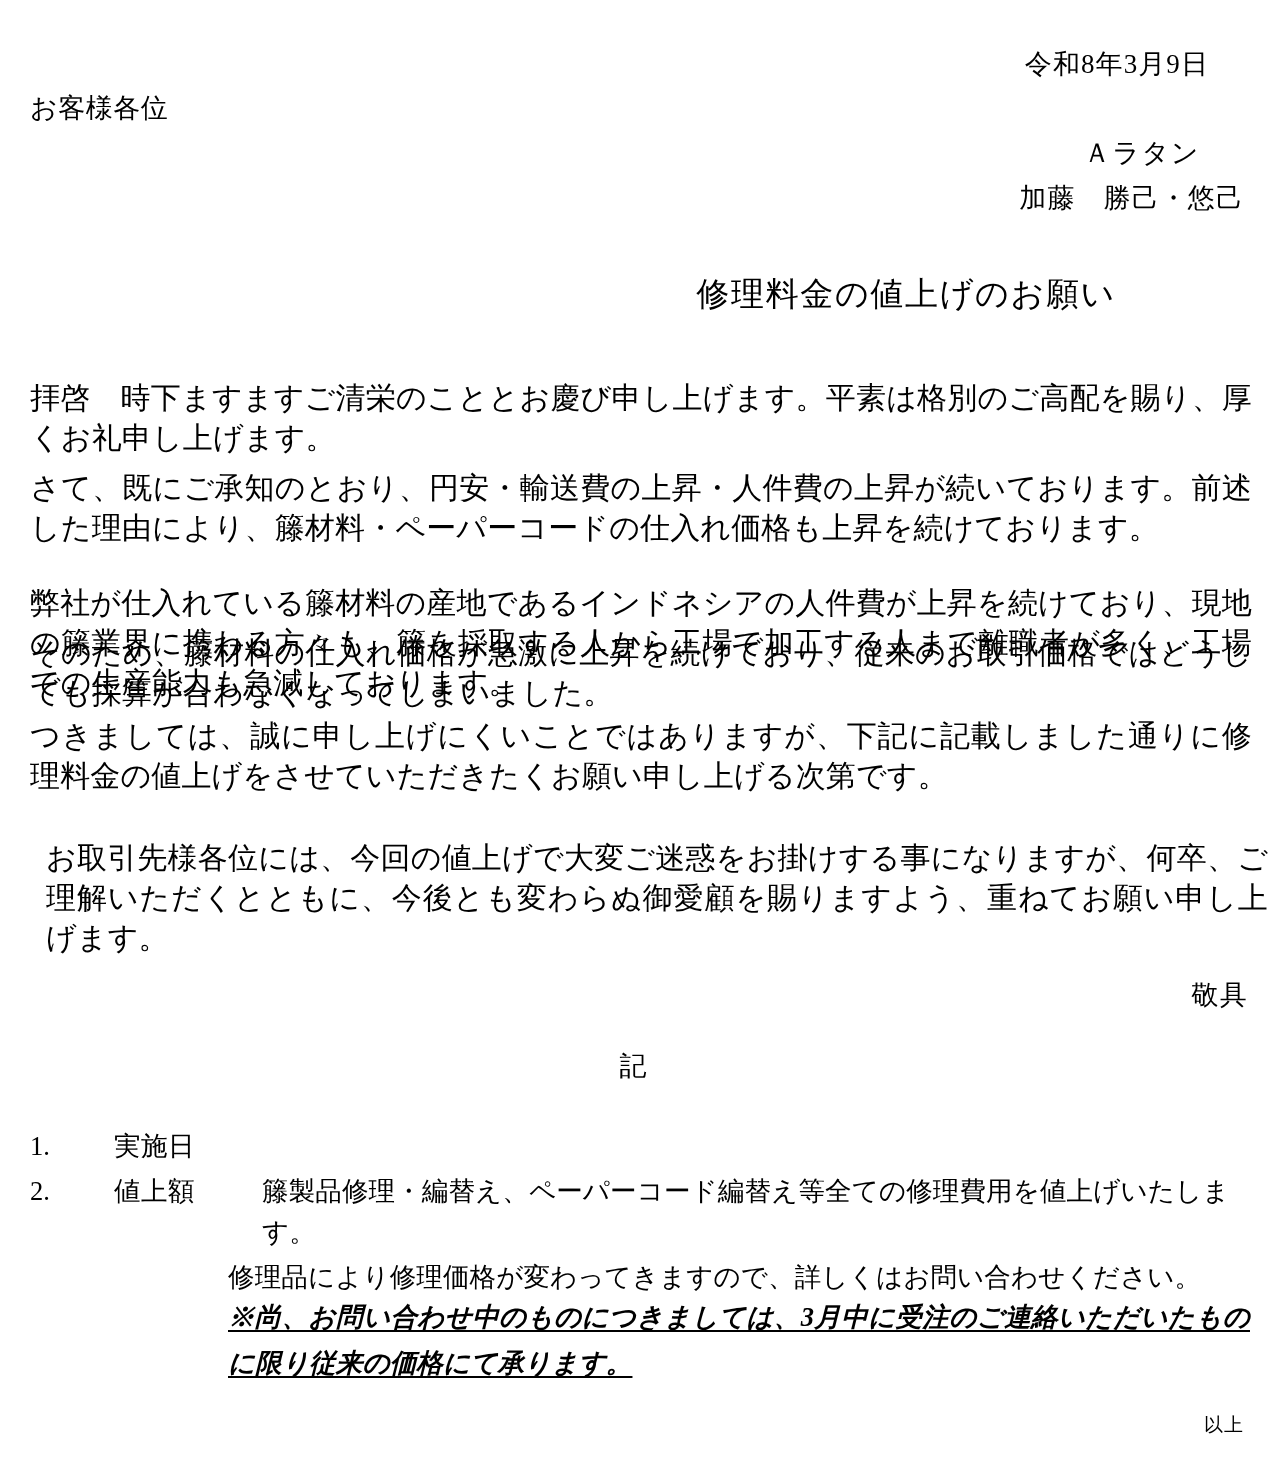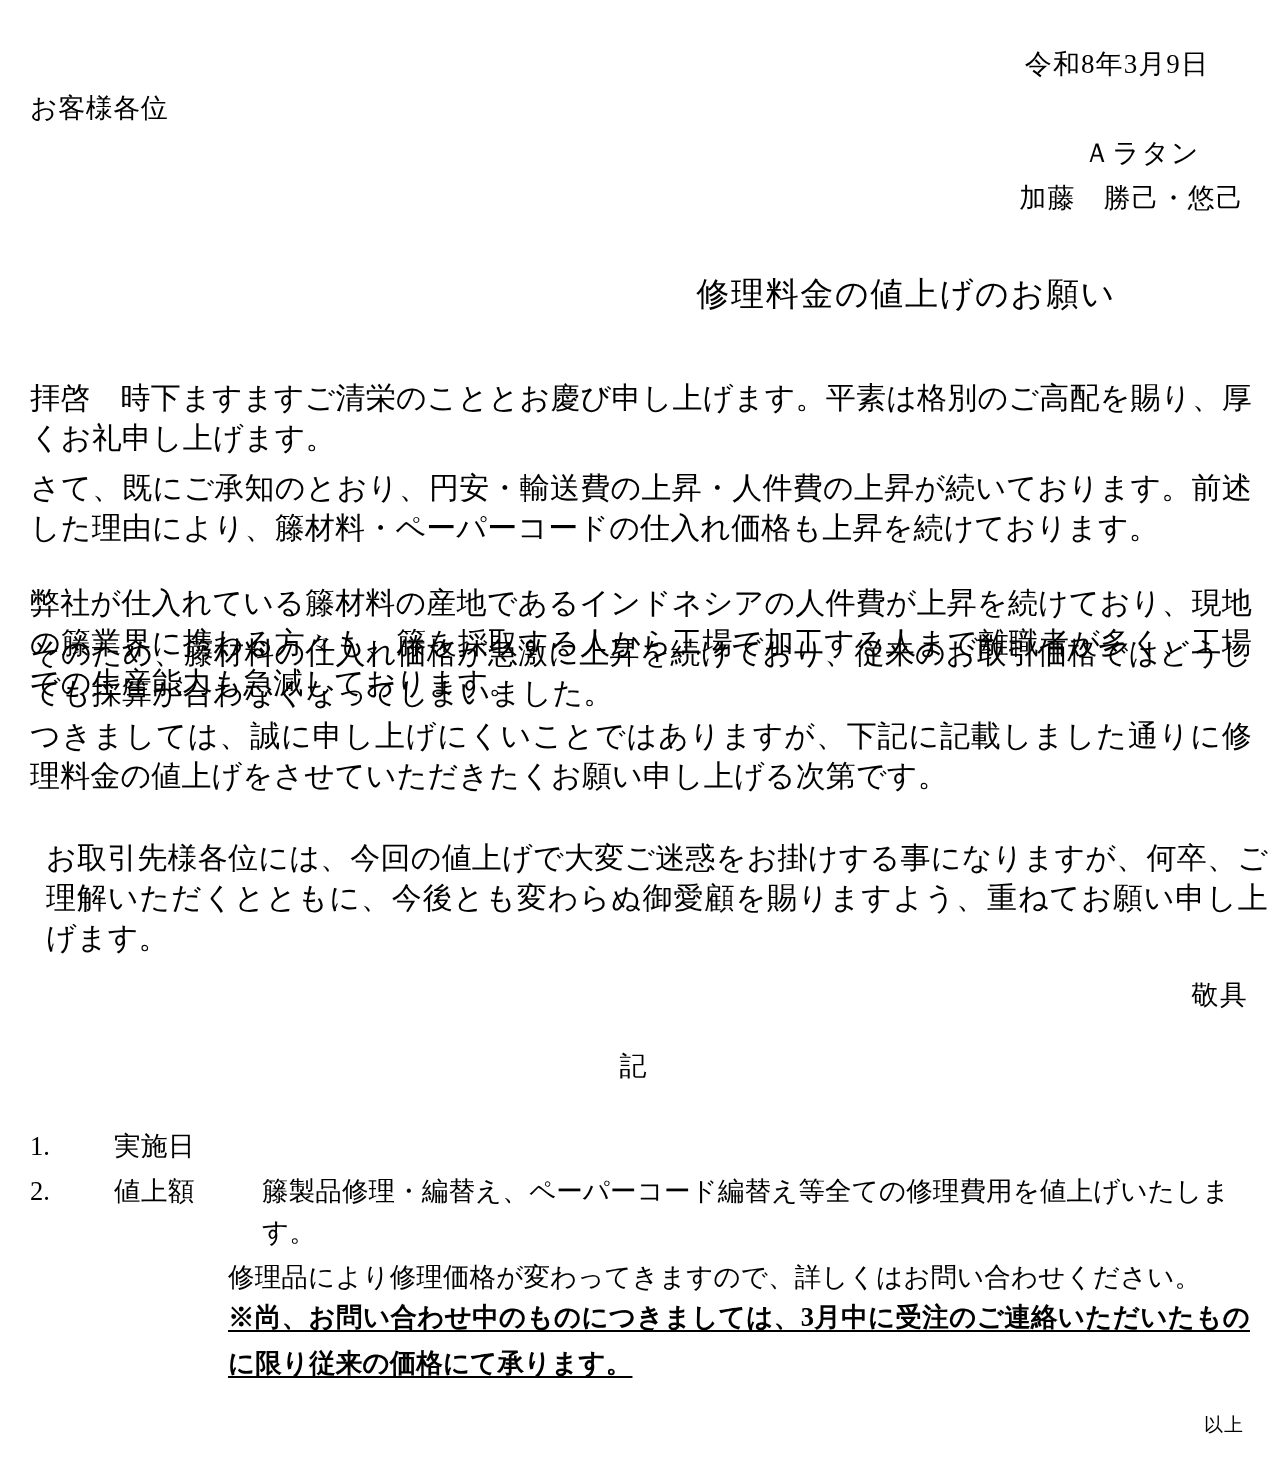--- a/index.html
+++ b/index.html
@@ -142,20 +142,21 @@
   .notice {
     position: absolute;
     top: 1294px;
     left: 228px;
     width: 1022px;
     font-size: 26.5px;
     line-height: 46px;
     font-weight: bold;
     letter-spacing: 0.005em;
     text-align: justify;
+    font-style: italic;
   }
   .notice u {
     text-decoration: underline;
     text-underline-offset: 4px;
   }
 
   .sign-off {
     position: absolute;
     top: 1412px;
     right: 36px;

